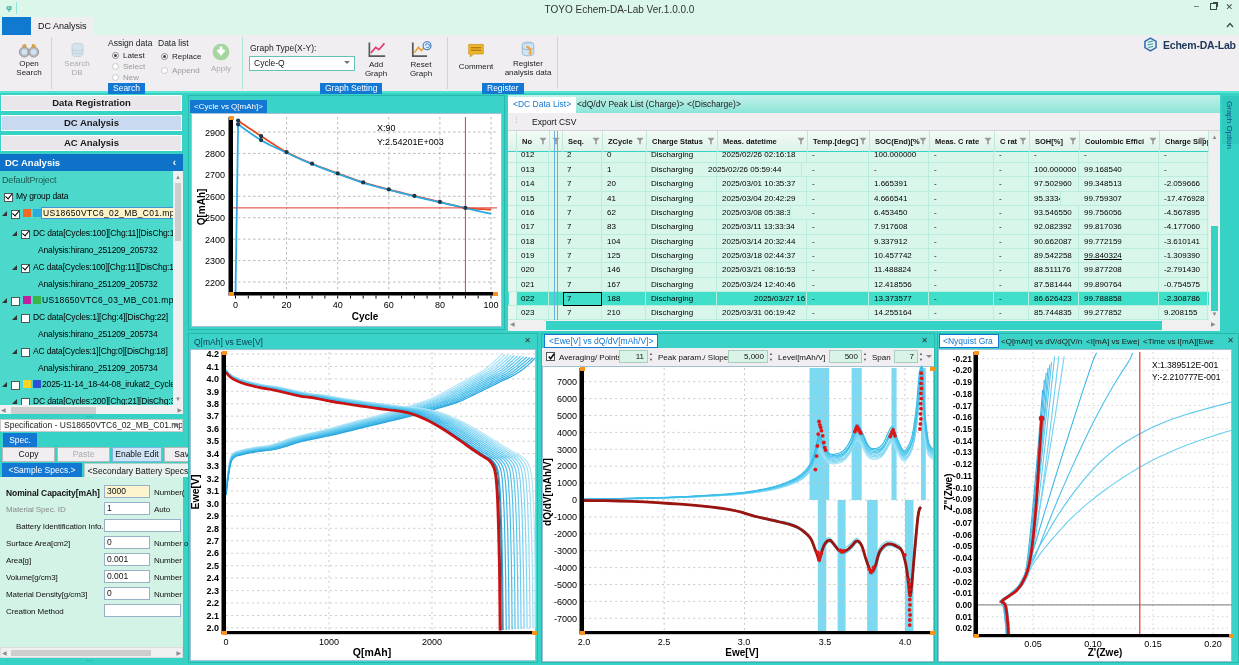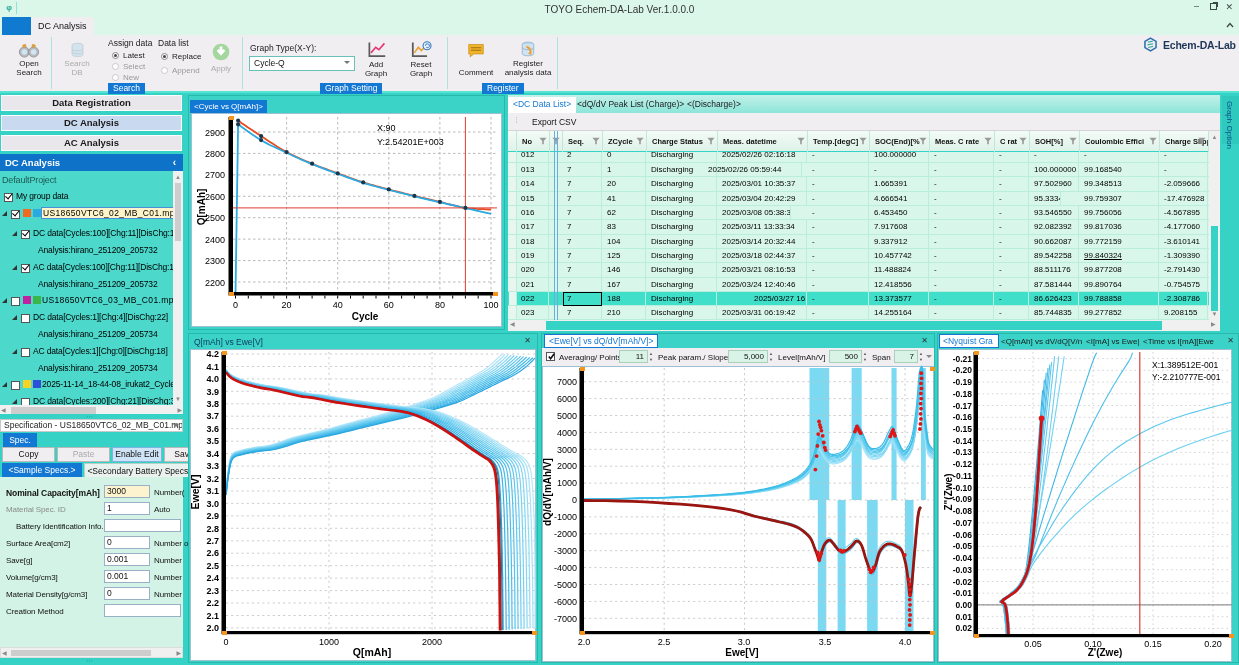--- a/index.html
+++ b/index.html
@@ -115,21 +115,21 @@
 <path d="M5 15 L10 8 L14 12 L20 5" stroke="#f0a030" stroke-width="2" fill="none"></path>
 <circle cx="21" cy="6" r="5" fill="#e8f2fb" stroke="#3a78c2" stroke-width="1.4"></circle>
 <path d="M19 6 a2.5 2.5 0 1 1 1 2" stroke="#3a78c2" stroke-width="1.2" fill="none"></path>
       </svg>
 Reset<br>Graph</div>
     <div class="ric" style="left:455px;top:8px;width:42px;">
 <svg width="20" height="16" viewBox="0 0 26 22" style="display:block;margin:0 auto;">
 <path d="M3 2 H23 V15 H10 L5 19 V15 H3 Z" fill="#f0b429" stroke="#c88f1a"></path>
 <path d="M6 6.5 H20 M6 10 H20" stroke="#a06f10" stroke-width="1.6"></path>
       </svg>
-<div style="margin-top:9px;">Comment</div>
+<div style="margin-top:3px;">Comment</div>
     </div>
     <div class="ric" style="left:503px;top:6px;width:50px;">
 <svg width="18" height="18" viewBox="0 0 22 22" style="display:block;margin:0 auto;">
 <ellipse cx="11" cy="4" rx="7" ry="2.6" fill="#bcd6e8" stroke="#8fb2cc"></ellipse>
 <path d="M4 4 V15.5 a7 2.6 0 0 0 14 0 V4" fill="#cfe3f2" stroke="#8fb2cc"></path>
 <path d="M4 8 a7 2.6 0 0 0 14 0" fill="none" stroke="#8fb2cc"></path>
 <path d="M9 7 q6 1 5 9" stroke="#f0a030" stroke-width="2.4" fill="none"></path>
 <path d="M11 15 l3.4 2 l0.6-4" fill="#f0a030"></path>
       </svg>
 Register<br>analysis data</div>
@@ -187,21 +187,21 @@
     <div class="fi" style="left:104px;top:8px;width:46px;background:#fdf3cf;">3000</div>
     <div class="fl" style="left:154px;top:11px;">Number(</div>
     <div class="fl" style="left:6px;top:28px;color:#8a8a8a;">Material Spec. ID</div>
     <div class="fi" style="left:104px;top:25px;width:46px;background:#fff;">1</div>
     <div class="fl" style="left:154px;top:28px;">Auto</div>
     <div class="fl" style="left:16px;top:45px;">Battery Identification Info.</div>
     <div class="fi" style="left:104px;top:42px;width:77px;"></div>
     <div class="fl" style="left:6px;top:62px;">Surface Area[cm2]</div>
     <div class="fi" style="left:104px;top:59px;width:46px;background:#fff;">0</div>
     <div class="fl" style="left:154px;top:62px;">Number o</div>
-    <div class="fl" style="left:6px;top:79px;">Save[g]</div>
+    <div class="fl" style="left:6px;top:79px;">Area[g]</div>
     <div class="fi" style="left:104px;top:76px;width:46px;background:#fff;">0.001</div>
     <div class="fl" style="left:154px;top:79px;">Number</div>
     <div class="fl" style="left:6px;top:96px;">Volume[g/cm3]</div>
     <div class="fi" style="left:104px;top:93px;width:46px;background:#fff;">0.001</div>
     <div class="fl" style="left:154px;top:96px;">Number</div>
     <div class="fl" style="left:6px;top:113px;">Material Density[g/cm3]</div>
     <div class="fi" style="left:104px;top:110px;width:46px;background:#fff;">0</div>
     <div class="fl" style="left:154px;top:113px;">Number</div>
     <div class="fl" style="left:6px;top:130px;">Creation Method</div>
     <div class="fi" style="left:104px;top:127px;width:77px;"></div>

